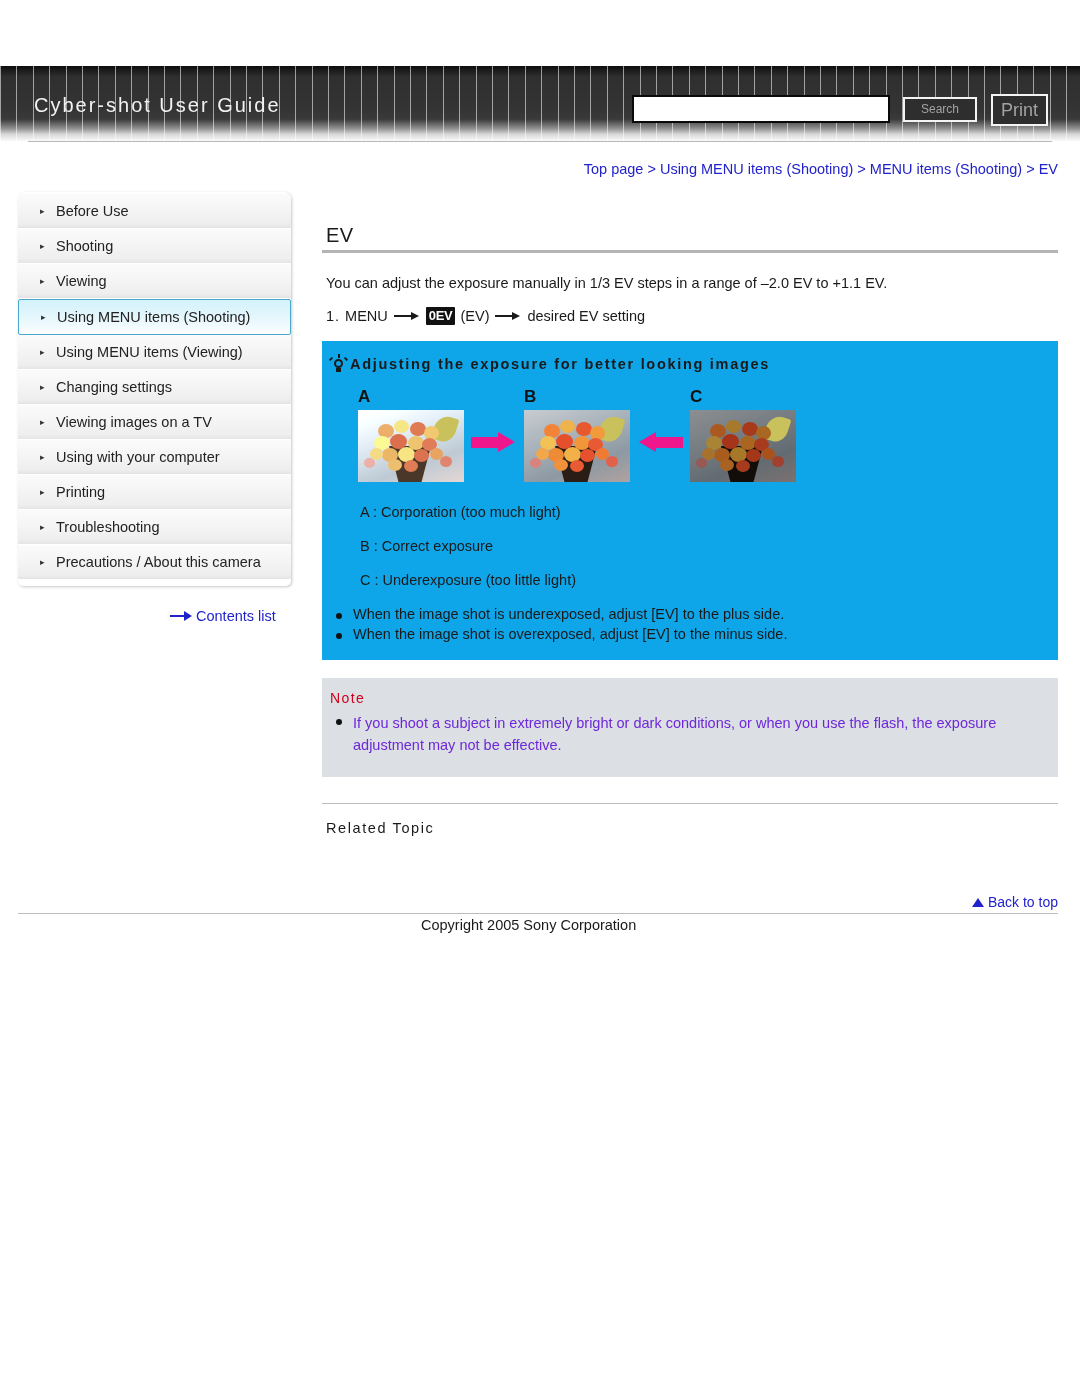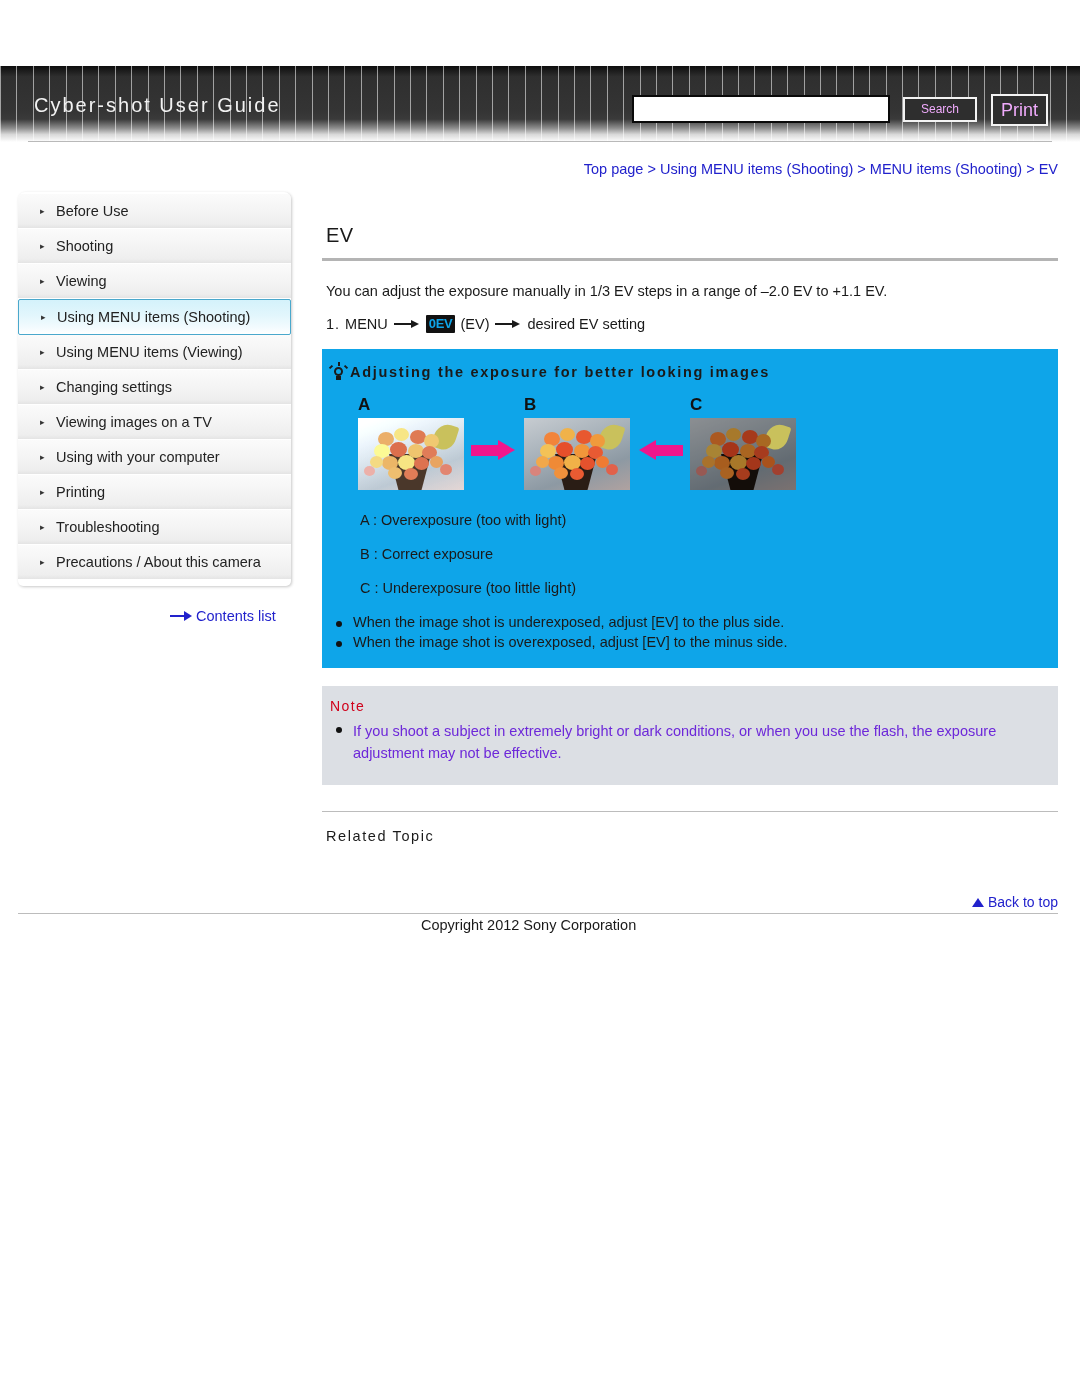--- a/index.html
+++ b/index.html
@@ -69,21 +69,21 @@
     padding: 0 5px;
     font-family: "Liberation Sans", sans-serif;
     font-size: 13px;
     color: #111;
     outline: none;
   }
   .hdr-btn {
     position: absolute;
     background: #2e2e2e;
     border: 2px solid #f4f4f4;
-    color: #f0abfc;
+    color: #a3a3a3;
     font-family: "Liberation Sans", sans-serif;
     box-sizing: border-box;
     text-align: center;
     cursor: pointer;
     padding: 0;
   }
   .btn-search {
     left: 903px;
     top: 97px;
     width: 74px;
@@ -194,21 +194,21 @@
   .main {
     position: absolute;
     left: 322px;
     top: 224px;
     width: 736px;
   }
   .page-title {
     font-size: 20px;
     color: #1a1a1a;
     font-weight: normal;
-    margin: 0 0 11px 4px;
+    margin: 0 0 3px 4px;
     letter-spacing: 0.5px;
     font-family: "Liberation Sans", sans-serif;
   }
   .rule-thick {
     height: 3px;
     background: #b4b4b4;
     width: 736px;
   }
   .intro {
     font-size: 14.5px;
@@ -244,21 +244,21 @@
     content: "";
     position: absolute;
     left: 17px; top: 1.5px;
     border-top: 4.5px solid transparent;
     border-bottom: 4.5px solid transparent;
     border-left: 8px solid #1a1a1a;
   }
   .ev-icon {
     display: inline-block;
     background: #111111;
-    color: #0ea5e9;
+    color: #ffffff;
     font-weight: bold;
     font-size: 13px;
     line-height: 18px;
     height: 18px;
     padding: 0 3px;
     letter-spacing: -0.3px;
     border-radius: 1px;
     font-family: "Liberation Sans", sans-serif;
     flex: none;
   }
@@ -671,21 +671,21 @@
               <span class="bl" style="left:12px;top:38px;width:13px;height:12px;background:#f2a84a;"></span>
               <span class="bl" style="left:72px;top:38px;width:13px;height:12px;background:#ef7b33;"></span>
               <span class="bl" style="left:82px;top:46px;width:12px;height:11px;background:#e2614a;"></span>
               <span class="bl" style="left:6px;top:48px;width:11px;height:10px;background:#d8847c;"></span>
             </span>
           </div>
         </div>
       </div>
 
     <div class="legend" id="legend">
-        <div>A : Overexposure (too with light)</div>
+        <div>A : Corporation (too much light)</div>
         <div>B : Correct exposure</div>
         <div>C : Underexposure (too little light)</div>
       </div>
 
     <div class="tip-bullets" id="tip-bullets">
         <div class="bline">
           <span class="dot"></span>
           <span class="txt">When the image shot is underexposed, adjust [EV] to the plus side.</span>
         </div>
         <div class="bline">
@@ -708,13 +708,13 @@
   <div class="rule-thin"></div>
   <div class="related-title">Related Topic</div>
 
   <div class="back-to-top">
     <span class="tri-up-icon"></span>
     <span>Back to top</span>
   </div>
 </div>
 
 <div class="footer-rule"></div>
-<div class="copyright">Copyright 2012 Sony Corporation</div>
+<div class="copyright">Copyright 2005 Sony Corporation</div>
 
 </body></html>

